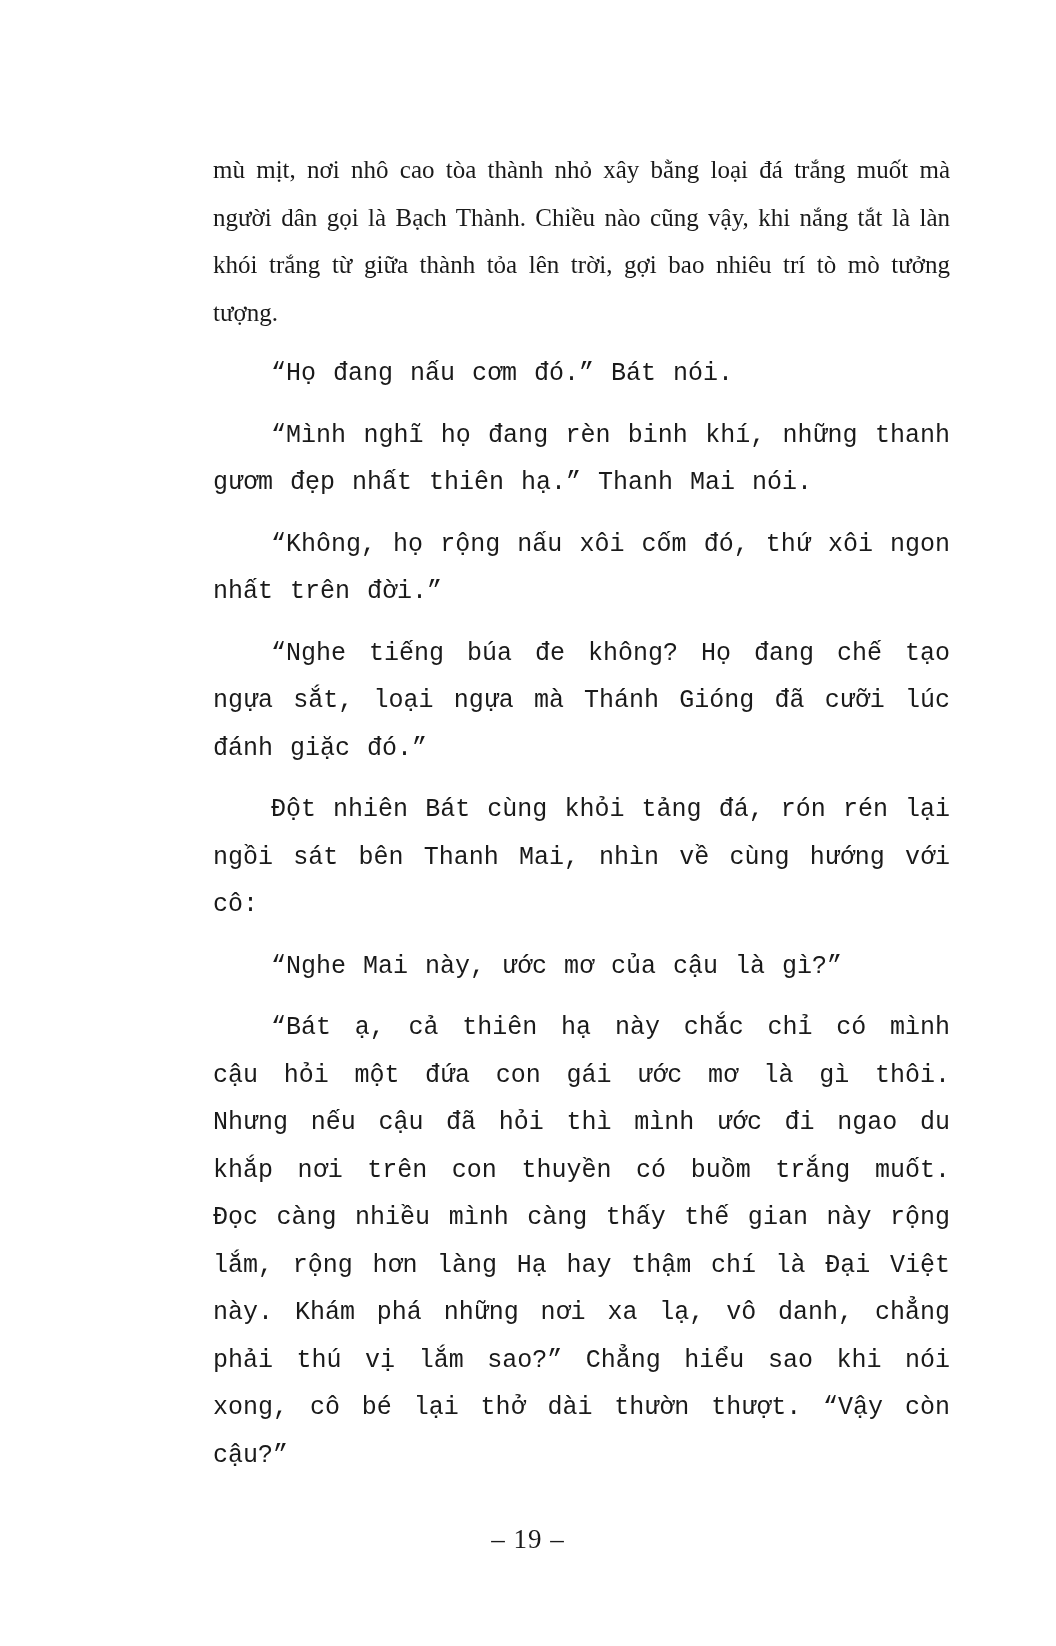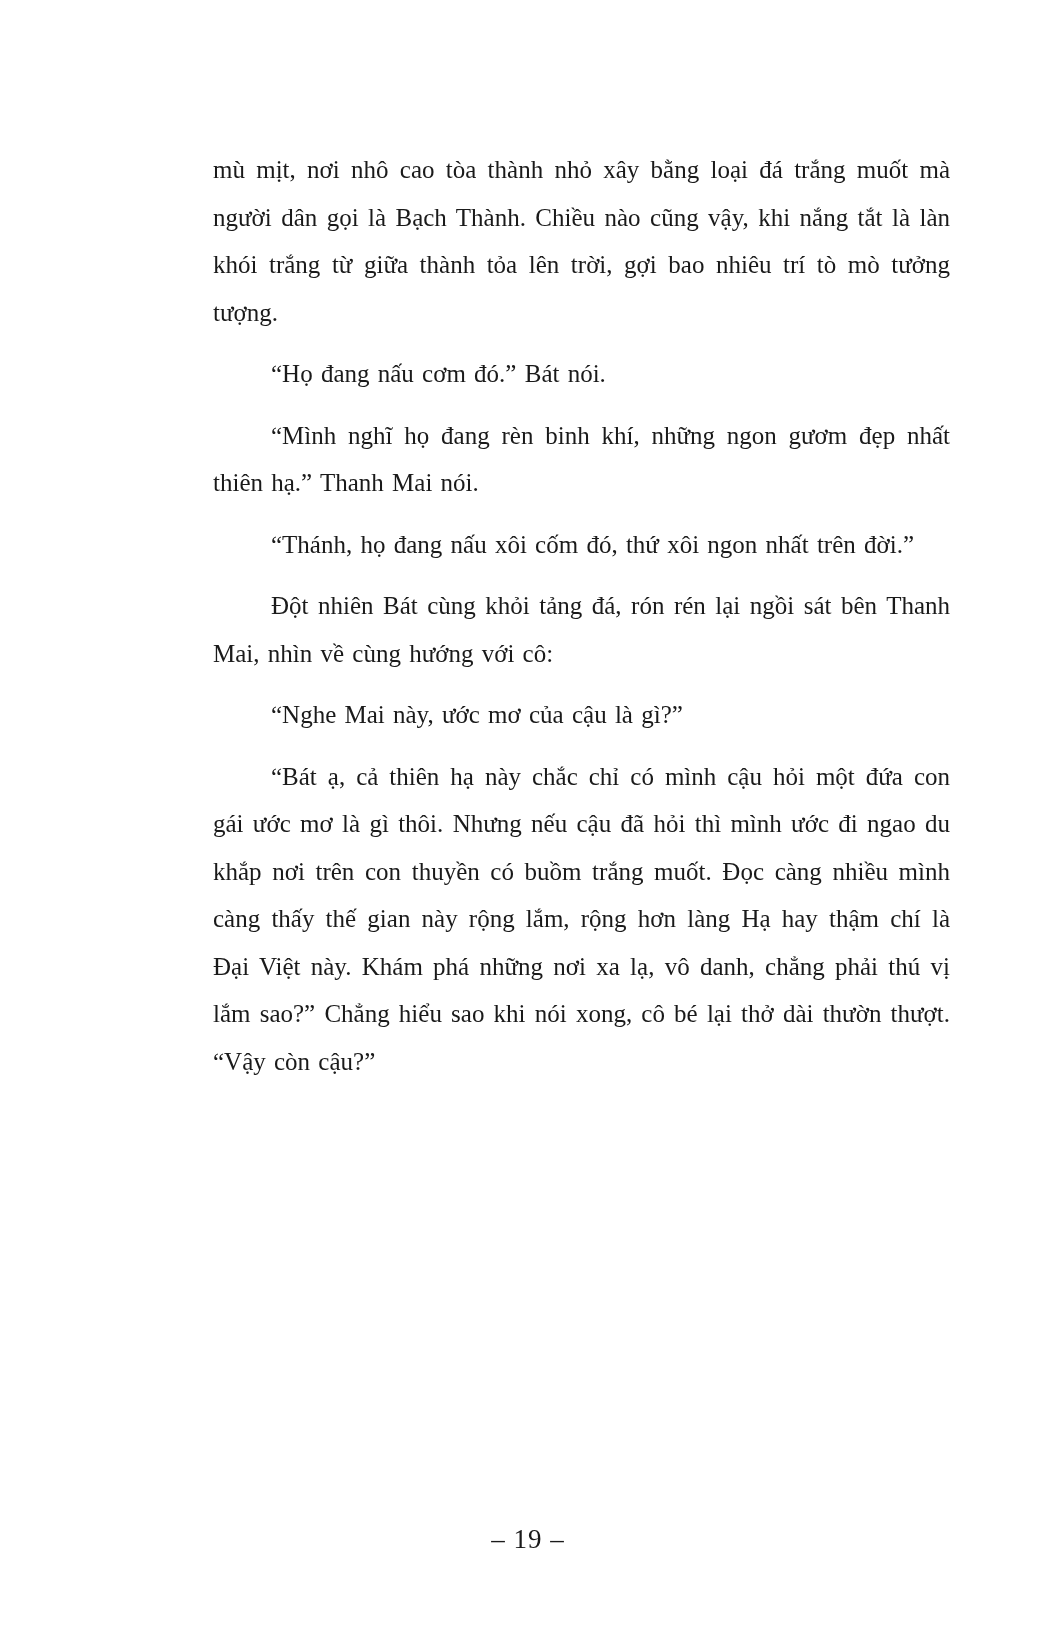--- a/index.html
+++ b/index.html
@@ -32,20 +32,21 @@
     word-spacing: 2px;
     margin-left: 48px;
   }
   .text-block p {
     margin: 0;
     text-indent: 58px;
     padding: 0;
   }
   .text-block p + p {
     margin-top: 14px;
+    font-family: Liberation Mono, monospace;
   }
   .text-block p.no-indent {
     text-indent: 0;
   }
   .page-number {
     position: absolute;
     top: 1512px;
     left: 0;
     width: 100%;
     text-align: center;
@@ -57,22 +58,23 @@
   }
 </style>
 </head>
 <body>
 
 <div class="page">
 
   <div class="text-block">
     <p class="no-indent">mù mịt, nơi nhô cao tòa thành nhỏ xây bằng loại đá trắng muốt mà người dân gọi là Bạch Thành. Chiều nào cũng vậy, khi nắng tắt là làn khói trắng từ giữa thành tỏa lên trời, gợi bao nhiêu trí tò mò tưởng tượng.</p>
     <p>“Họ đang nấu cơm đó.” Bát nói.</p>
-    <p>“Mình nghĩ họ đang rèn binh khí, những ngon gươm đẹp nhất thiên hạ.” Thanh Mai nói.</p>
-    <p>“Thánh, họ đang nấu xôi cốm đó, thứ xôi ngon nhất trên đời.”</p>
+    <p>“Mình nghĩ họ đang rèn binh khí, những thanh gươm đẹp nhất thiên hạ.” Thanh Mai nói.</p>
+    <p>“Không, họ rộng nấu xôi cốm đó, thứ xôi ngon nhất trên đời.”</p>
+    <p>“Nghe tiếng búa đe không? Họ đang chế tạo ngựa sắt, loại ngựa mà Thánh Gióng đã cưỡi lúc đánh giặc đó.”</p>
     <p>Đột nhiên Bát cùng khỏi tảng đá, rón rén lại ngồi sát bên Thanh Mai, nhìn về cùng hướng với cô:</p>
     <p>“Nghe Mai này, ước mơ của cậu là gì?”</p>
     <p>“Bát ạ, cả thiên hạ này chắc chỉ có mình cậu hỏi một đứa con gái ước mơ là gì thôi. Nhưng nếu cậu đã hỏi thì mình ước đi ngao du khắp nơi trên con thuyền có buồm trắng muốt. Đọc càng nhiều mình càng thấy thế gian này rộng lắm, rộng hơn làng Hạ hay thậm chí là Đại Việt này. Khám phá những nơi xa lạ, vô danh, chẳng phải thú vị lắm sao?” Chẳng hiểu sao khi nói xong, cô bé lại thở dài thườn thượt. “Vậy còn cậu?”</p>
   </div>
 
   <div class="page-number">– 19 –</div>
 
 </div>
 
 </body></html>

